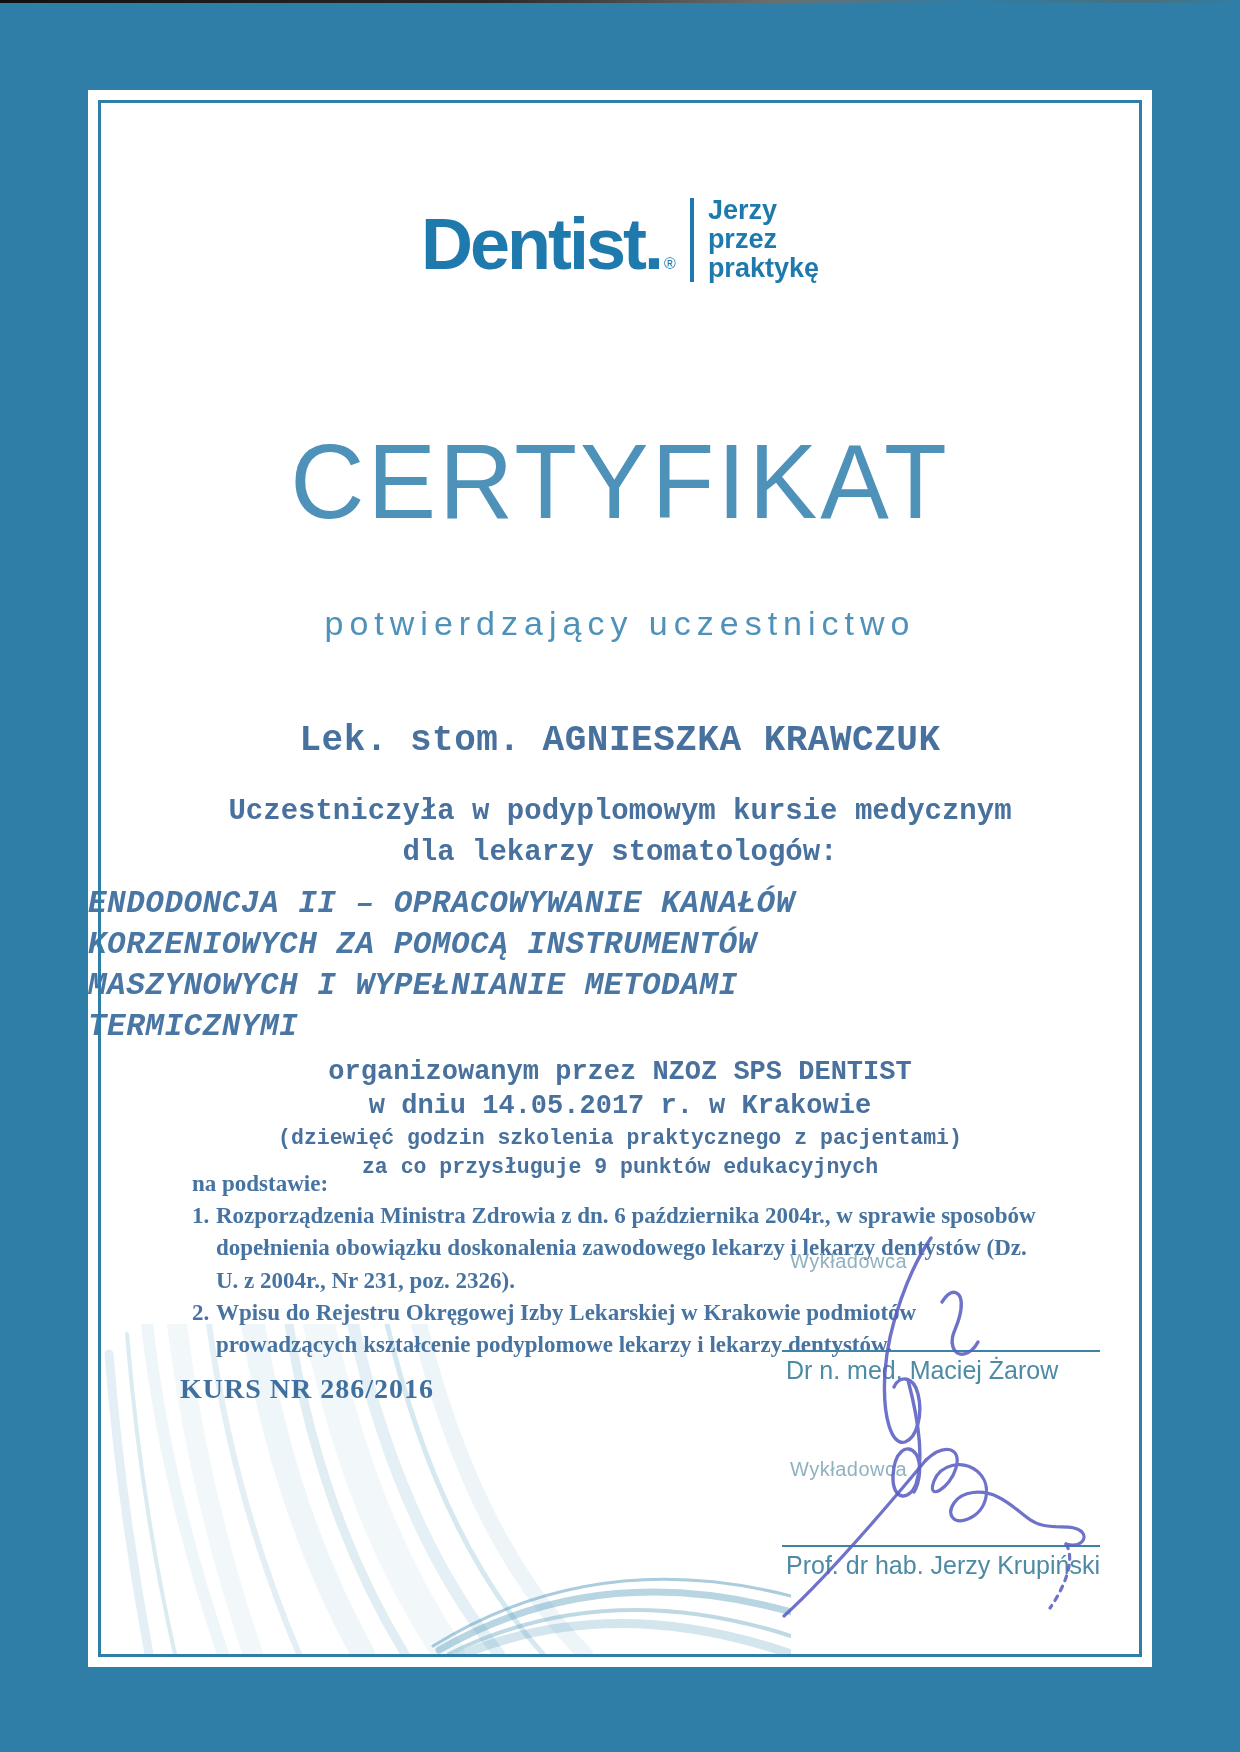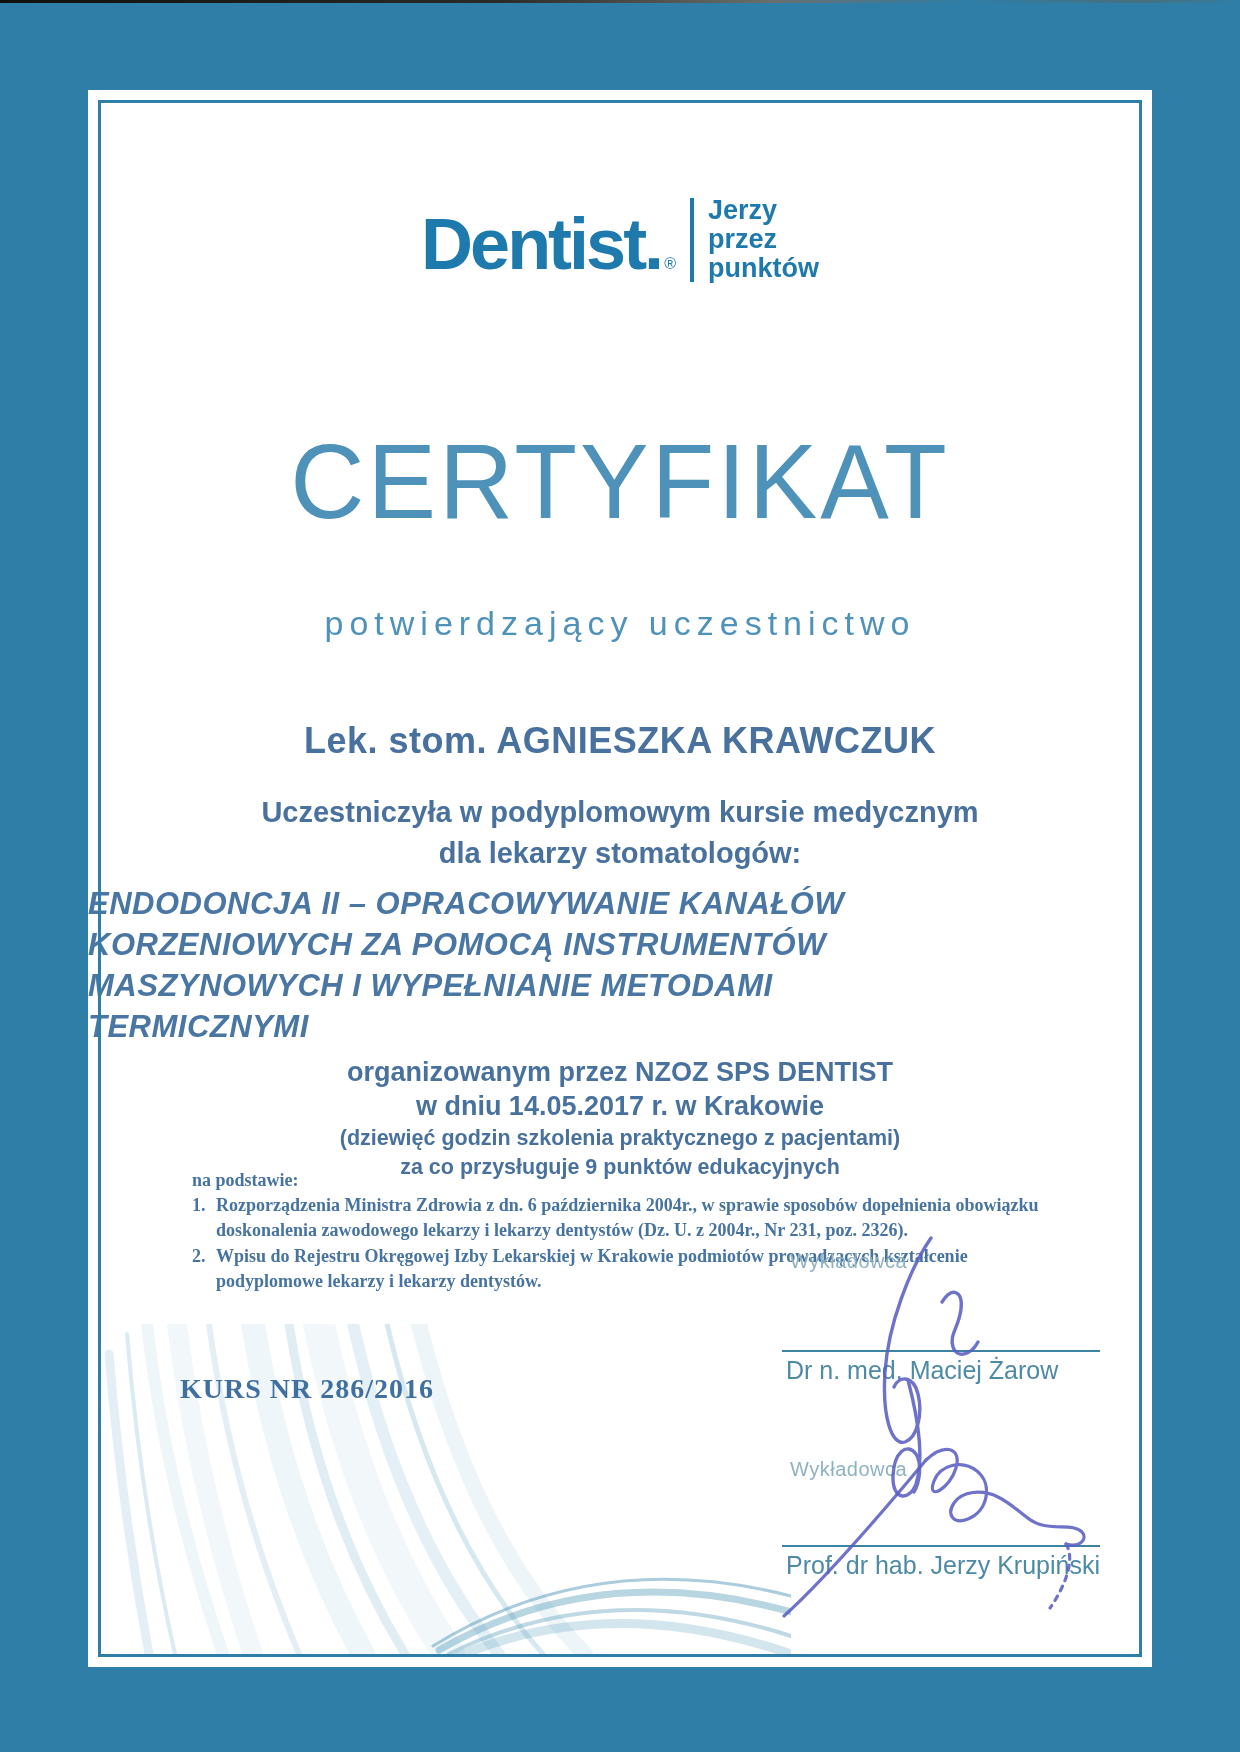--- a/index.html
+++ b/index.html
@@ -18,33 +18,33 @@
   .brand{font-size:72px;font-weight:bold;letter-spacing:-3px;line-height:0.92;margin-top:8px;}
   .reg{font-size:16px;font-weight:normal;margin-left:3px;margin-bottom:4px;}
   .logo-divider{width:4px;height:84px;background:#1e7aad;}
   .tagline{font-size:27px;font-weight:bold;line-height:1.08;text-align:left;}
 
   .cert-title{position:absolute;top:338px;width:100%;text-align:center;font-size:106px;
          letter-spacing:3px;color:#4e92ba;font-weight:400;line-height:1;z-index:2;transform:scaleX(0.97);}
   .cert-subtitle{position:absolute;top:514px;width:100%;text-align:center;font-size:34px;
          letter-spacing:6px;color:#4e92ba;z-index:2;}
 
-  .serif{font-family:Liberation Sans, sans-serif;font-weight:bold;color:#48719e;}
+  .serif{font-family:Liberation Mono, monospace;font-weight:bold;color:#48719e;}
   .recipient{position:absolute;top:630px;width:100%;text-align:center;font-size:36px;
          letter-spacing:0.5px;z-index:2;}
   .participation{position:absolute;top:702px;width:100%;text-align:center;font-size:29px;
          line-height:1.4;z-index:2;}
   .course-title{position:absolute;top:794px;width:100%;font-style:italic;
          font-size:31px;line-height:1.32;letter-spacing:0.5px;color:#4a76a3;z-index:2;}
   .event-block{position:absolute;top:966px;width:100%;text-align:center;z-index:2;}
   .event-big{font-size:27px;line-height:1.25;}
   .event-small{font-size:21.5px;line-height:1.38;}
 
   .legal{position:absolute;left:104px;top:1078px;width:848px;font-family:"Liberation Serif",serif;
-         font-weight:bold;font-size:18px;line-height:1.4;color:#4673a0;z-index:2;}
+         font-weight:bold;font-size:23px;line-height:1.4;color:#4673a0;z-index:2;}
   .legal-item{display:flex;}
   .legal-num{width:24px;flex:none;}
   .legal-text{flex:1;}
 
   .kurs{position:absolute;left:92px;top:1283px;font-family:"Liberation Serif",serif;font-weight:bold;
          font-size:28px;letter-spacing:1px;color:#40709f;z-index:2;}
 
   .sig{position:absolute;left:690px;width:340px;height:150px;z-index:2;}
   .sig1{top:1160px;} .sig2{top:1368px;}
   .sig-role{position:absolute;top:0;left:12px;font-size:20px;color:#8fb2c1;letter-spacing:0.5px;}
@@ -90,21 +90,21 @@
 
     <div class="logo-row">
       <div class="brand-wrap">
         <span class="brand">Dentist.</span>
         <span class="reg">®</span>
       </div>
       <div class="logo-divider"></div>
       <div class="tagline">
         <div>Jerzy</div>
         <div>przez</div>
-        <div>punktów</div>
+        <div>praktykę</div>
       </div>
     </div>
 
     <div class="cert-title">CERTYFIKAT</div>
     <div class="cert-subtitle">potwierdzający uczestnictwo</div>
 
     <div class="recipient serif">Lek. stom. AGNIESZKA KRAWCZUK</div>
 
     <div class="participation serif">
       <div>Uczestniczyła w podyplomowym kursie medycznym</div>

